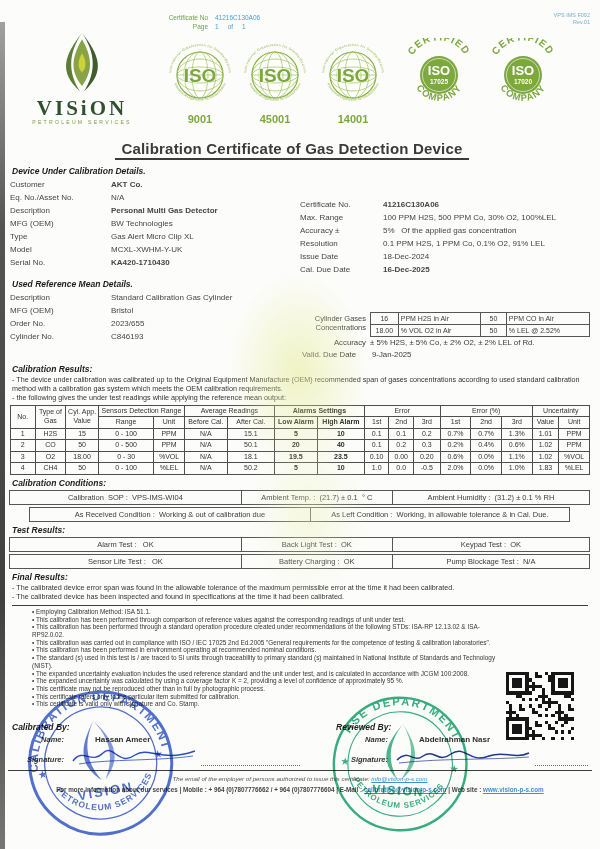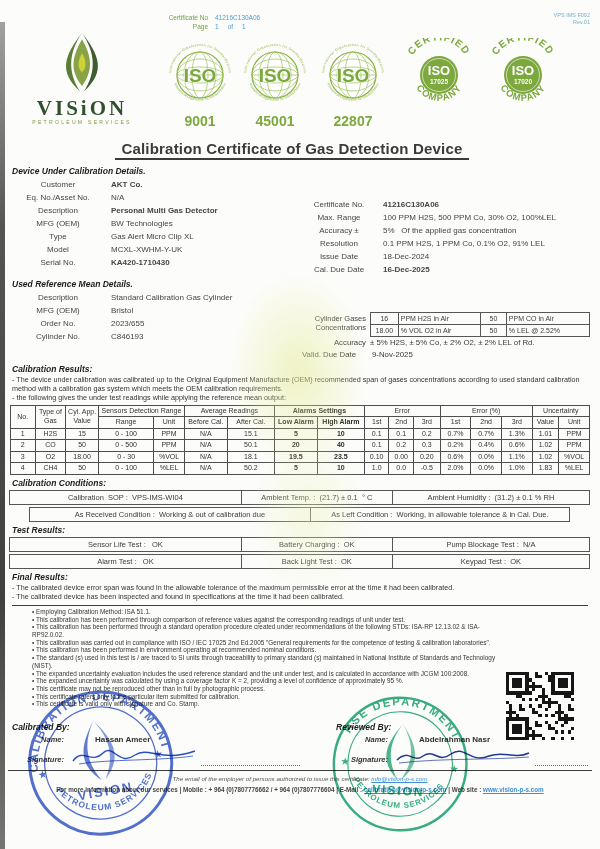--- a/index.html
+++ b/index.html
@@ -16,35 +16,35 @@
   .header{position:relative;height:138px;}
   .form-no{position:absolute;right:10px;top:12px;text-align:right;font-size:5.5px;color:#76aecb;line-height:7px;}
   .certpage{position:absolute;left:150px;top:13px;font-size:6.5px;line-height:9px;}
   .certpage .r{display:flex;}
   .certpage .lab{width:58px;text-align:right;color:#6fa146;padding-right:7px;}
   .certpage .v{color:#4aa0d6;white-space:pre;}
   .logo{position:absolute;left:20px;top:30px;width:124px;text-align:center;}
   .brand{font-family:"Liberation Serif",serif;font-size:21px;font-weight:bold;color:#31502f;letter-spacing:3px;line-height:20px;}
   .brand-sub{font-size:5.2px;letter-spacing:2.2px;color:#7e9c45;margin-top:1px;}
   .badge{position:absolute;top:40px;width:70px;text-align:center;}
-  .badge .num{font-size:14px;font-weight:bold;color:#7ca83e;margin-top:-1px;}
+  .badge .num{font-size:11px;font-weight:bold;color:#7ca83e;margin-top:-1px;}
   .cbadge{position:absolute;top:38px;width:74px;text-align:center;}
 
   
   .title-wrap{text-align:center;margin:2px 16px 6px 0;}
   .title{display:inline-block;font-size:15px;font-weight:bold;color:#3b3b3b;
          border-bottom:2px solid #3b3b3b;padding:0 6px 1px 6px;letter-spacing:.2px;}
 
   .content{padding:0 10px;}
   .sec-h{font-size:8.5px;font-weight:bold;font-style:italic;color:#1c1c1c;margin:3px 0 2px 2px;}
   .cols{display:flex;}
   .col-l{width:50%;}
   .col-r{width:50%;margin-top:20px;}
   .drow{display:flex;line-height:13px;font-size:8px;}
-  .drow .lbl{width:96px;min-width:96px;text-align:center;padding-right:5px;color:#454545;}
+  .drow .lbl{width:96px;min-width:96px;text-align:left;padding-right:5px;color:#454545;}
   .col-r .drow .lbl{width:78px;min-width:78px;}
   .drow .val{white-space:pre-wrap;color:#454545;}
   .b{font-weight:bold;color:#2e2e2e;}
   .blue{color:#42a0d8;font-weight:bold;}
 
   
   .gasblock{display:flex;font-size:7.5px;line-height:9px;margin-top:1px;}
   .gaslbl{width:66px;min-width:66px;text-align:right;padding-right:4px;color:#454545;padding-top:2px;}
   table.gastable{border-collapse:collapse;}
   table.gastable td{border:1px solid #565656;font-size:7px;height:11px;padding:0 2px;color:#3c3c3c;}
@@ -173,21 +173,21 @@
         <circle cx="35" cy="35" r="23" fill="#fff" stroke="#8cb344" stroke-width="1.2"></circle>
         <ellipse cx="35" cy="35" rx="23" ry="8" fill="none" stroke="#9abf55" stroke-width=".7"></ellipse>
         <ellipse cx="35" cy="35" rx="23" ry="16" fill="none" stroke="#9abf55" stroke-width=".7"></ellipse>
         <ellipse cx="35" cy="35" rx="8" ry="23" fill="none" stroke="#9abf55" stroke-width=".7"></ellipse>
         <ellipse cx="35" cy="35" rx="16" ry="23" fill="none" stroke="#9abf55" stroke-width=".7"></ellipse>
         <line x1="12" y1="35" x2="58" y2="35" stroke="#9abf55" stroke-width=".7"></line>
         <text font-size="3.4" fill="#8cb344" letter-spacing=".4"><textPath href="#a3t" startOffset="50%" text-anchor="middle">International Organization for Standardization</textPath></text>
         <text font-size="3.2" fill="#8cb344"><textPath href="#a3b" startOffset="50%" text-anchor="middle">International Organization for Standardization</textPath></text>
         <text x="35" y="42" text-anchor="middle" font-size="19" font-weight="bold" fill="#7ca83e" stroke="#ffffff" stroke-width=".8" paint-order="stroke">ISO</text>
       </svg>
-      <div class="num">22807</div>
+      <div class="num">14001</div>
     </div>
 
     <div class="cbadge" style="left:402px;">
       <svg width="74" height="74" viewBox="0 0 74 74">
         <defs>
             <path id="c1t" d="M8,40 A30,30 0 1 1 66,40"></path>
             <path id="c1b" d="M12,44 A26,26 0 0 0 62,44"></path>
           </defs>
         <text font-size="10" font-weight="bold" fill="#7ca83e" letter-spacing="1.2"><textPath href="#c1t" startOffset="50%" text-anchor="middle">CERTIFIED</textPath></text>
         <text font-size="9.5" font-weight="bold" fill="#7ca83e" letter-spacing="1"><textPath href="#c1b" startOffset="50%" text-anchor="middle">COMPANY</textPath></text>
@@ -319,21 +319,21 @@
             </tr>
           </tbody>
             </table>
         </div>
         <div class="refline">
             <span class="lbl2">Accuracy</span>
             <span>± 5% H2S, ± 5% Co, ± 2% O2, ± 2% LEL of Rd.</span>
           </div>
         <div class="refline">
             <span class="lbl2" style="text-align:left;padding-left:2px;">Valid. Due Date</span>
-            <span>9-Nov-2025</span>
+            <span>9-Jan-2025</span>
           </div>
       </div>
     </div>
 
     <div class="sec-h">Calibration Results:</div>
     <div class="para">- The device under calibration was calibrated up to the Original Equipment Manufacture (OEM) recommended span of gases concentrations according to used standard calibration method with a calibration gas system which meets the OEM calibration requirements.</div>
     <div class="para">- the following gives the under test readings while applying the reference mean output:</div>
 
     <table class="results">
       <colgroup>
@@ -468,28 +468,28 @@
       <div class="cell c26">Ambient Temp. :  (21.7) ± 0.1  ° C</div>
       <div class="cell c34">Ambient Humidity :  (31.2) ± 0.1 % RH</div>
     </div>
     <div class="barrow inset">
       <div class="cell c52">As Received Condition :  Working &amp; out of calibration due</div>
       <div class="cell c48">As Left Condition :  Working, in allowable tolerance &amp; in Cal. Due.</div>
     </div>
 
     <div class="sec-h">Test Results:</div>
     <div class="barrow">
+      <div class="cell c40">Alarm Test :   OK</div>
+      <div class="cell c26">Back Light Test :  OK</div>
+      <div class="cell c34">Keypad Test :  OK</div>
+    </div>
+    <div class="barrow">
       <div class="cell c40">Sensor Life Test :   OK</div>
       <div class="cell c26">Battery Charging :  OK</div>
       <div class="cell c34">Pump Blockage Test :  N/A</div>
-    </div>
-    <div class="barrow">
-      <div class="cell c40">Alarm Test :   OK</div>
-      <div class="cell c26">Back Light Test :  OK</div>
-      <div class="cell c34">Keypad Test :  OK</div>
     </div>
 
     <div class="sec-h">Final Results:</div>
     <div class="para">- The calibrated device error span was found in the allowable tolerance of the maximum permissible error at the time it had been calibrated.</div>
     <div class="para">- The calibrated device has been inspected and found in specifications at the time it had been calibrated.</div>
     <div class="divline"></div>
     <ul class="notes">
       <li>Employing Calibration Method: ISA 51.1.</li>
       <li>This calibration has been performed through comparison of reference values against the corresponding readings of unit under test.</li>
       <li>This calibration has been performed through a standard operation procedure created under recommendations of the following STDs: ISA-RP 12.13.02  &amp; ISA-RP92.0.02.</li>

